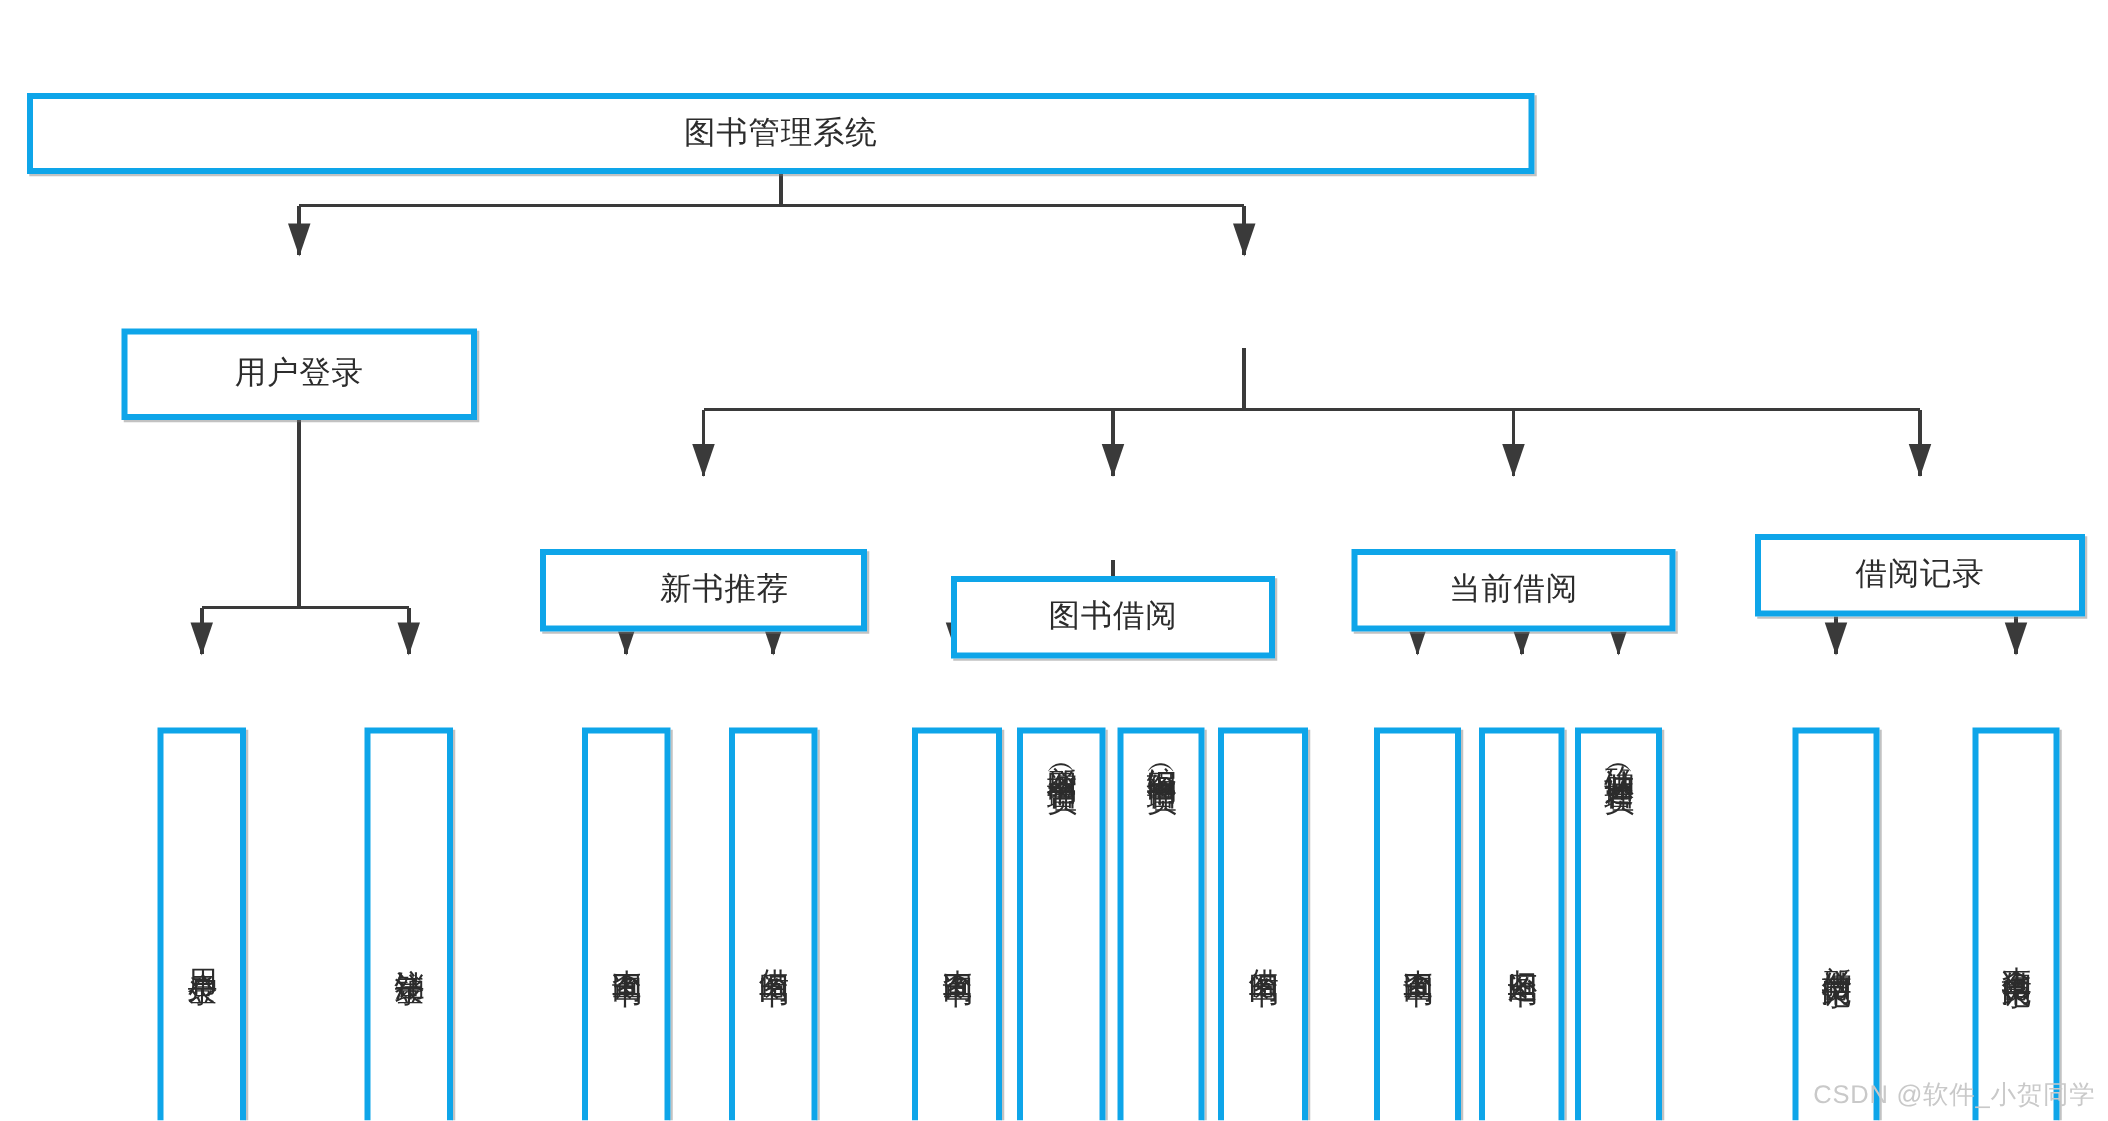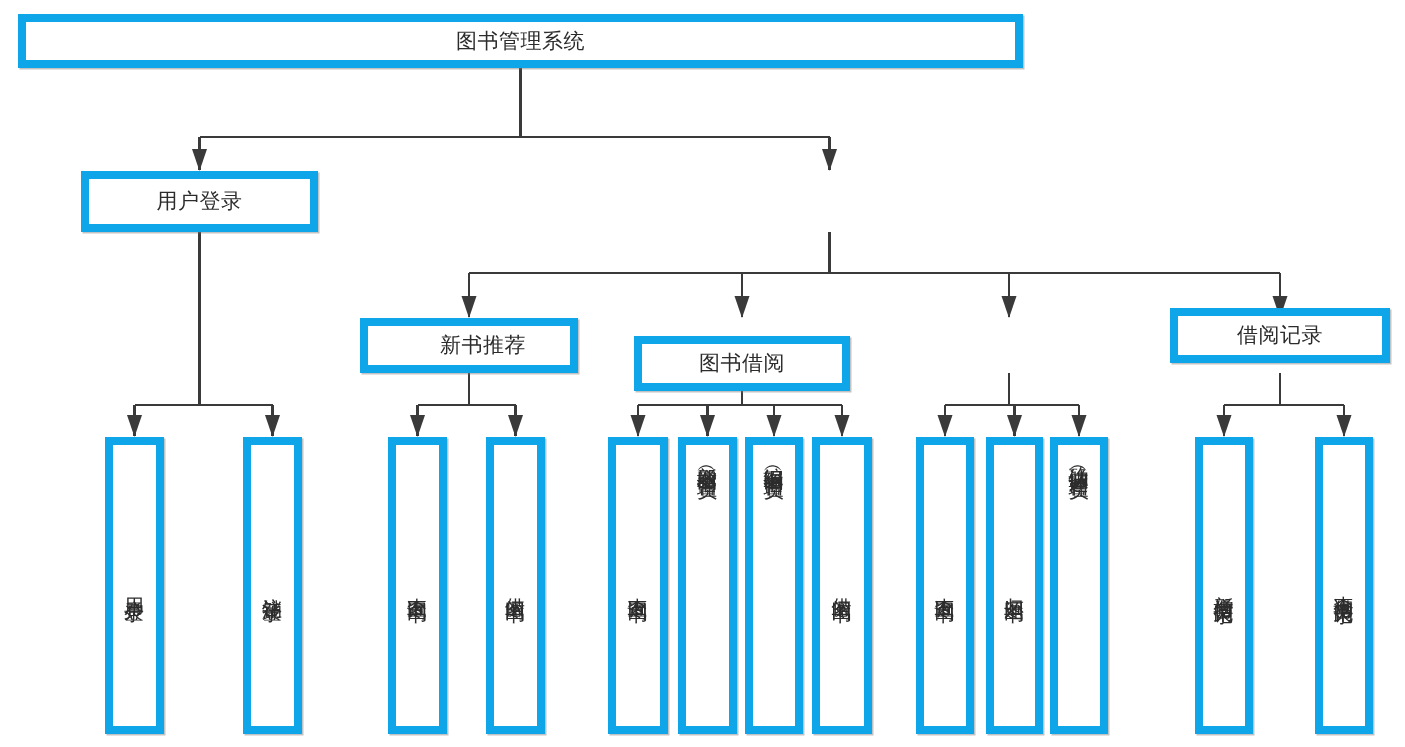--- a/index.html
+++ b/index.html
@@ -22,25 +22,26 @@
     left: 0;
     top: 0;
     width: 1405px;
     height: 747px;
     pointer-events: none;
   }
   .node {
     position: absolute;
     box-sizing: border-box;
     background: #ffffff;
-    border: 8px solid #0ea5e9;
+    border: 4px solid #0ea5e9;
     display: flex;
     align-items: center;
     justify-content: center;
     box-shadow: 1.5px 1.5px 0 rgba(120,120,120,0.45);
+    margin-top: 48px;
   }
   .node .label {
     color: #2c2c2c;
     font-size: 21px;
     line-height: 1.05;
     letter-spacing: 0.5px;
     white-space: nowrap;
   }
   
   .node.horiz .label {
@@ -141,20 +142,23 @@
   <div class="node horiz" id="n-l2_0" style="left: 81px; top: 171px; width: 237px; height: 61px;">
     <span class="label">用户登录</span>
   </div>
 
   <div class="node horiz" id="n-l3_0" style="left: 360px; top: 318px; width: 218px; height: 55px; padding-left: 28px;">
     <span class="label">新书推荐</span>
   </div>
   <div class="node horiz" id="n-l3_1" style="left: 634px; top: 336px; width: 216px; height: 55px;">
     <span class="label">图书借阅</span>
   </div>
+  <div class="node horiz" id="n-l3_2" style="left: 901px; top: 318px; width: 216px; height: 55px;">
+    <span class="label">当前借阅</span>
+  </div>
   <div class="node horiz" id="n-l3_3" style="left: 1170px; top: 308px; width: 220px; height: 55px;">
     <span class="label">借阅记录</span>
   </div>
 
   <div class="node vert centered" id="n-leaf_0" style="left: 105px; top: 437px; width: 59px; height: 297px;">
     <span class="label">用户登录</span>
   </div>
   <div class="node vert centered" id="n-leaf_1" style="left: 243px; top: 437px; width: 59px; height: 297px;">
     <span class="label">注销登录</span>
   </div>
@@ -185,13 +189,14 @@
   <div class="node vert" id="n-leaf_10" style="left: 1050px; top: 437px; width: 58px; height: 297px;">
     <span class="label">确认归还（管理员）</span>
   </div>
   <div class="node vert centered" id="n-leaf_11" style="left: 1195px; top: 437px; width: 58px; height: 297px;">
     <span class="label">新增借阅记录</span>
   </div>
   <div class="node vert centered" id="n-leaf_12" style="left: 1315px; top: 437px; width: 58px; height: 297px;">
     <span class="label">查询借阅记录</span>
   </div>
 
+  <div class="watermark">CSDN @软件_小贺同学</div>
 </div>
 
 </body></html>

